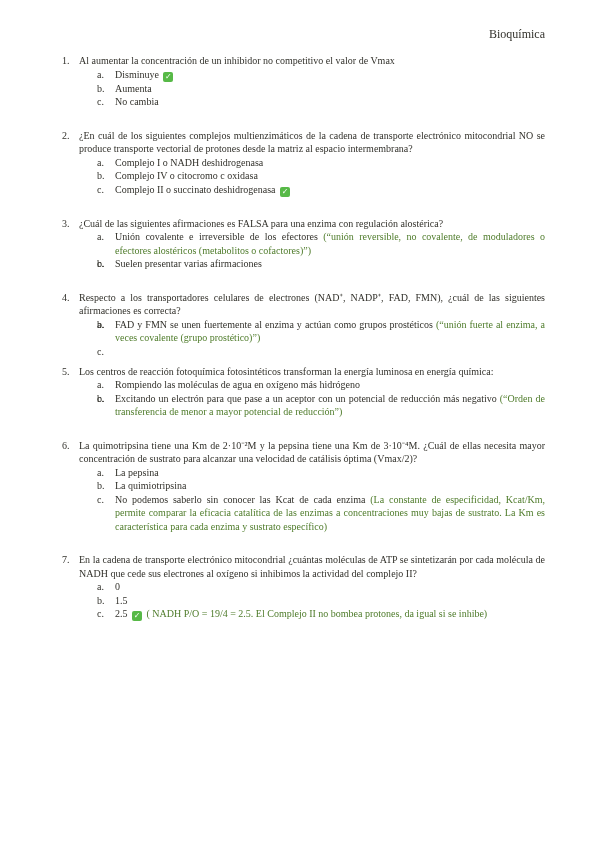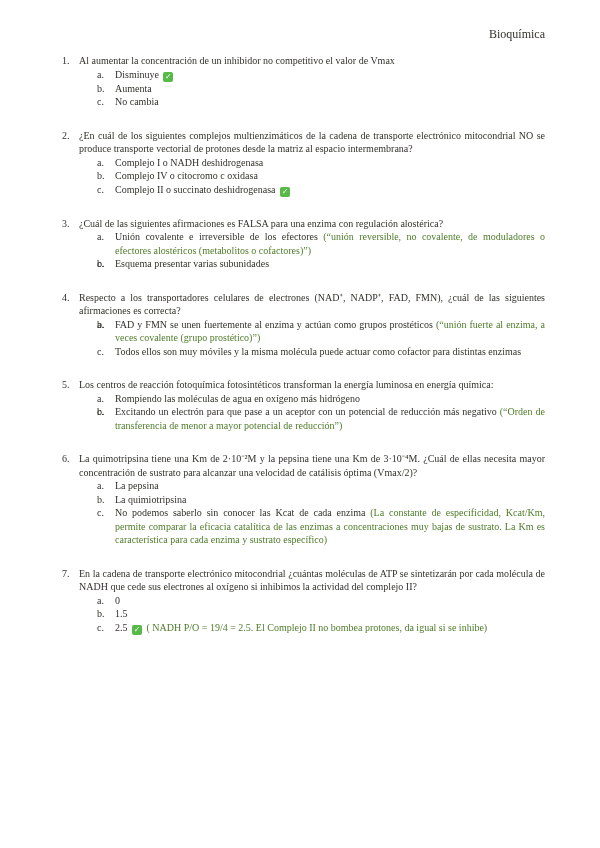--- a/index.html
+++ b/index.html
@@ -115,21 +115,21 @@
     <span class="opt-label">a.</span>
     <span class="opt-body"><span class="opt-text">Unión covalente e irreversible de los efectores</span><span class="annotation"> (“unión reversible, no covalente, de moduladores o efectores alostéricos (metabolitos o cofactores)”)</span></span>
   </div>
 
   <div class="option">
     <span class="opt-label">b.</span>
   </div>
 
   <div class="option">
     <span class="opt-label">c.</span>
-    <span class="opt-body"><span class="opt-text">Esquema presentar varias subunidades</span></span>
+    <span class="opt-body"><span class="opt-text">Suelen presentar varias afirmaciones</span></span>
   </div>
 </div>
   </section>
 
   <section class="question">
     <div class="q-head">
       <span class="q-num">4.</span>
       <span class="q-text">Respecto a los transportadores celulares de electrones (NAD⁺, NADP⁺, FAD, FMN), ¿cuál de las siguientes afirmaciones es correcta?</span>
     </div>
     <div class="options">
@@ -137,21 +137,20 @@
     <span class="opt-label">a.</span>
   </div>
 
   <div class="option">
     <span class="opt-label">b.</span>
     <span class="opt-body"><span class="opt-text">FAD y FMN se unen fuertemente al enzima y actúan como grupos prostéticos</span><span class="annotation"> (“unión fuerte al enzima, a veces covalente (grupo prostético)”)</span></span>
   </div>
 
   <div class="option">
     <span class="opt-label">c.</span>
-    <span class="opt-body"><span class="opt-text">Todos ellos son muy móviles y la misma molécula puede actuar como cofactor para distintas enzimas</span></span>
   </div>
 </div>
   </section>
 
   <section class="question">
     <div class="q-head">
       <span class="q-num">5.</span>
       <span class="q-text">Los centros de reacción fotoquímica fotosintéticos transforman la energía luminosa en energía química:</span>
     </div>
     <div class="options">

